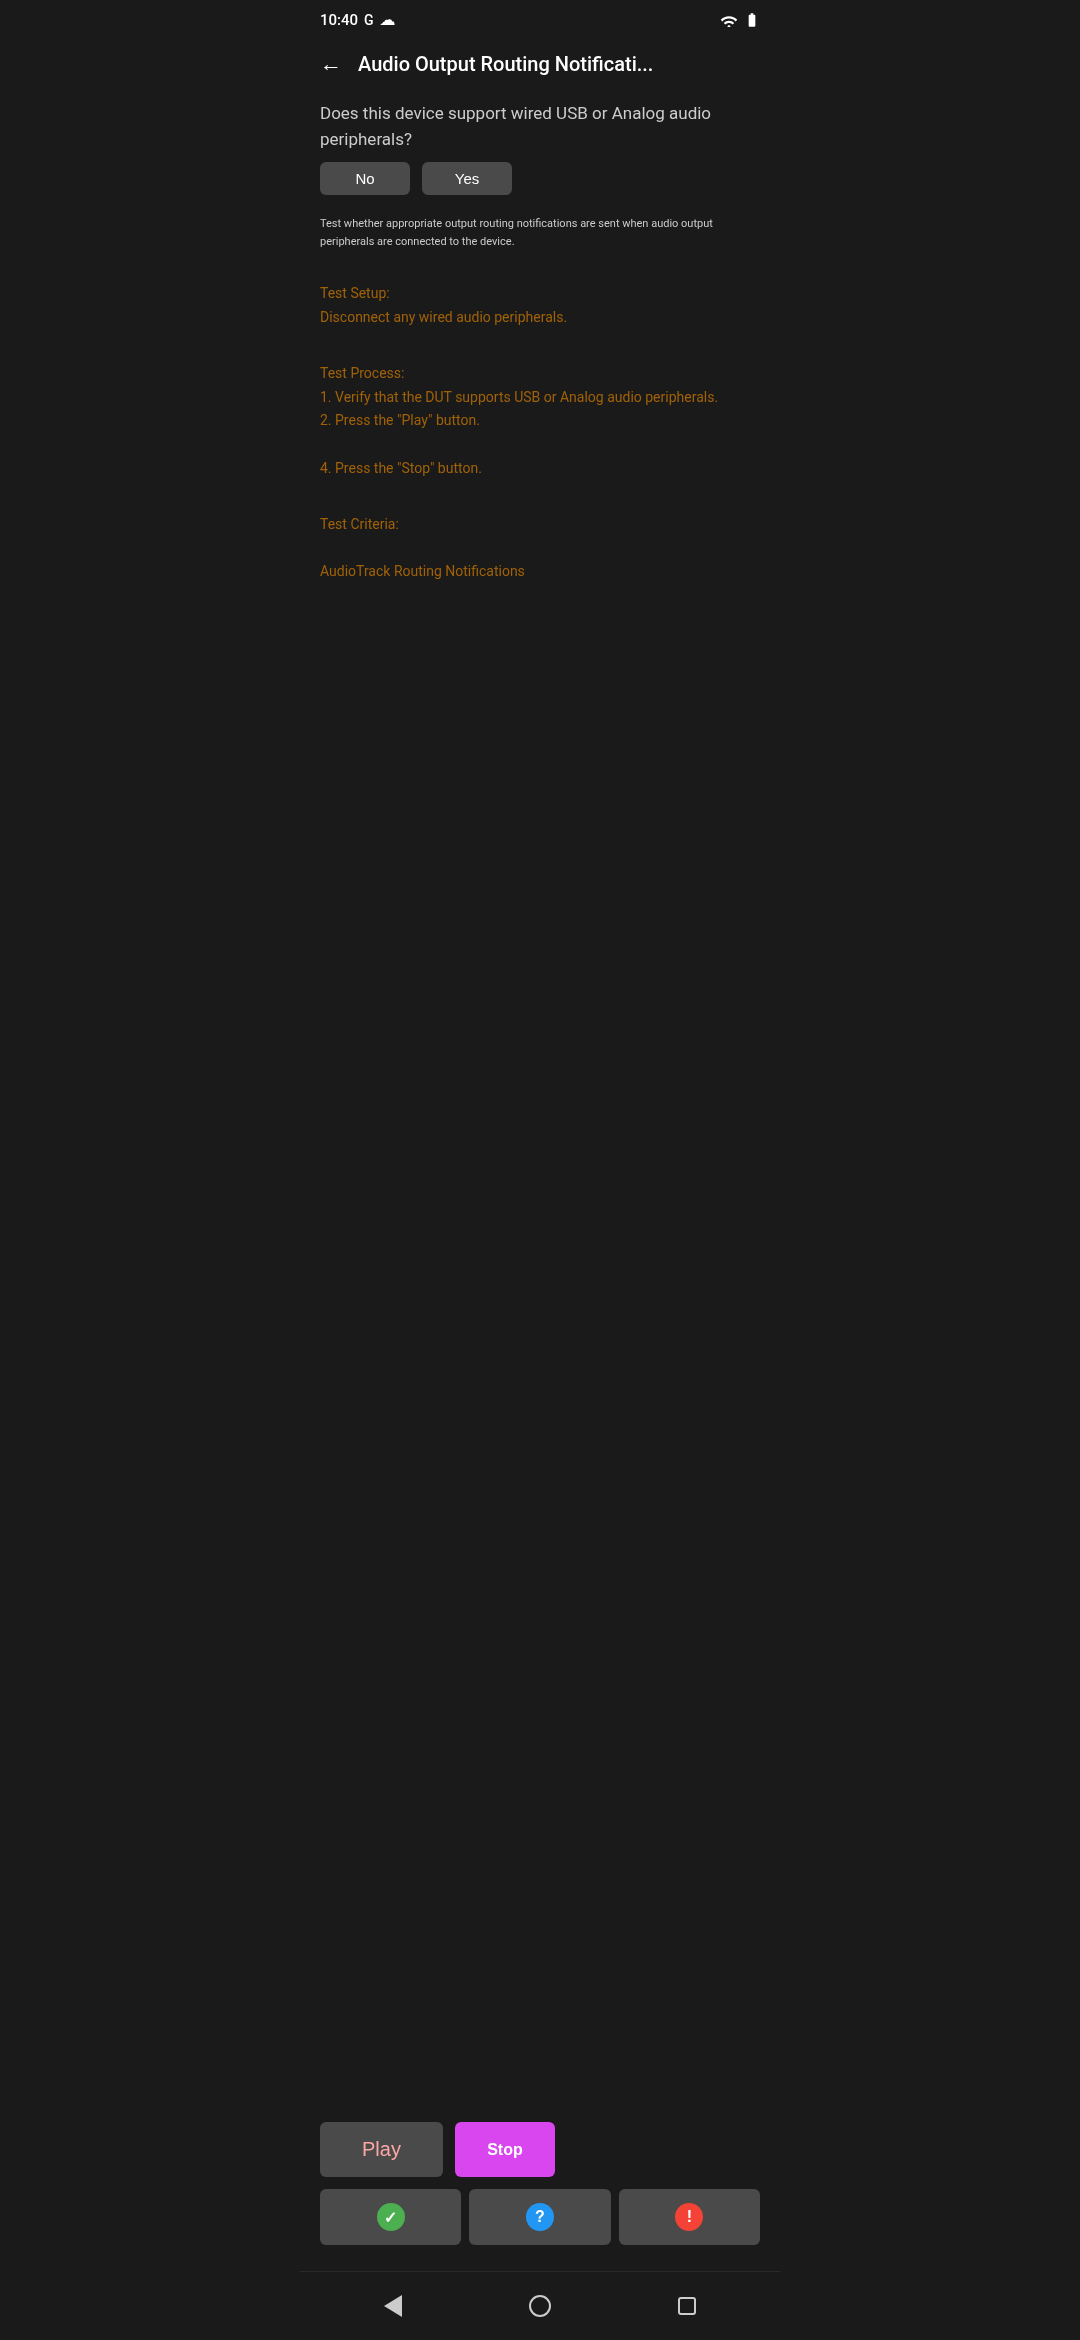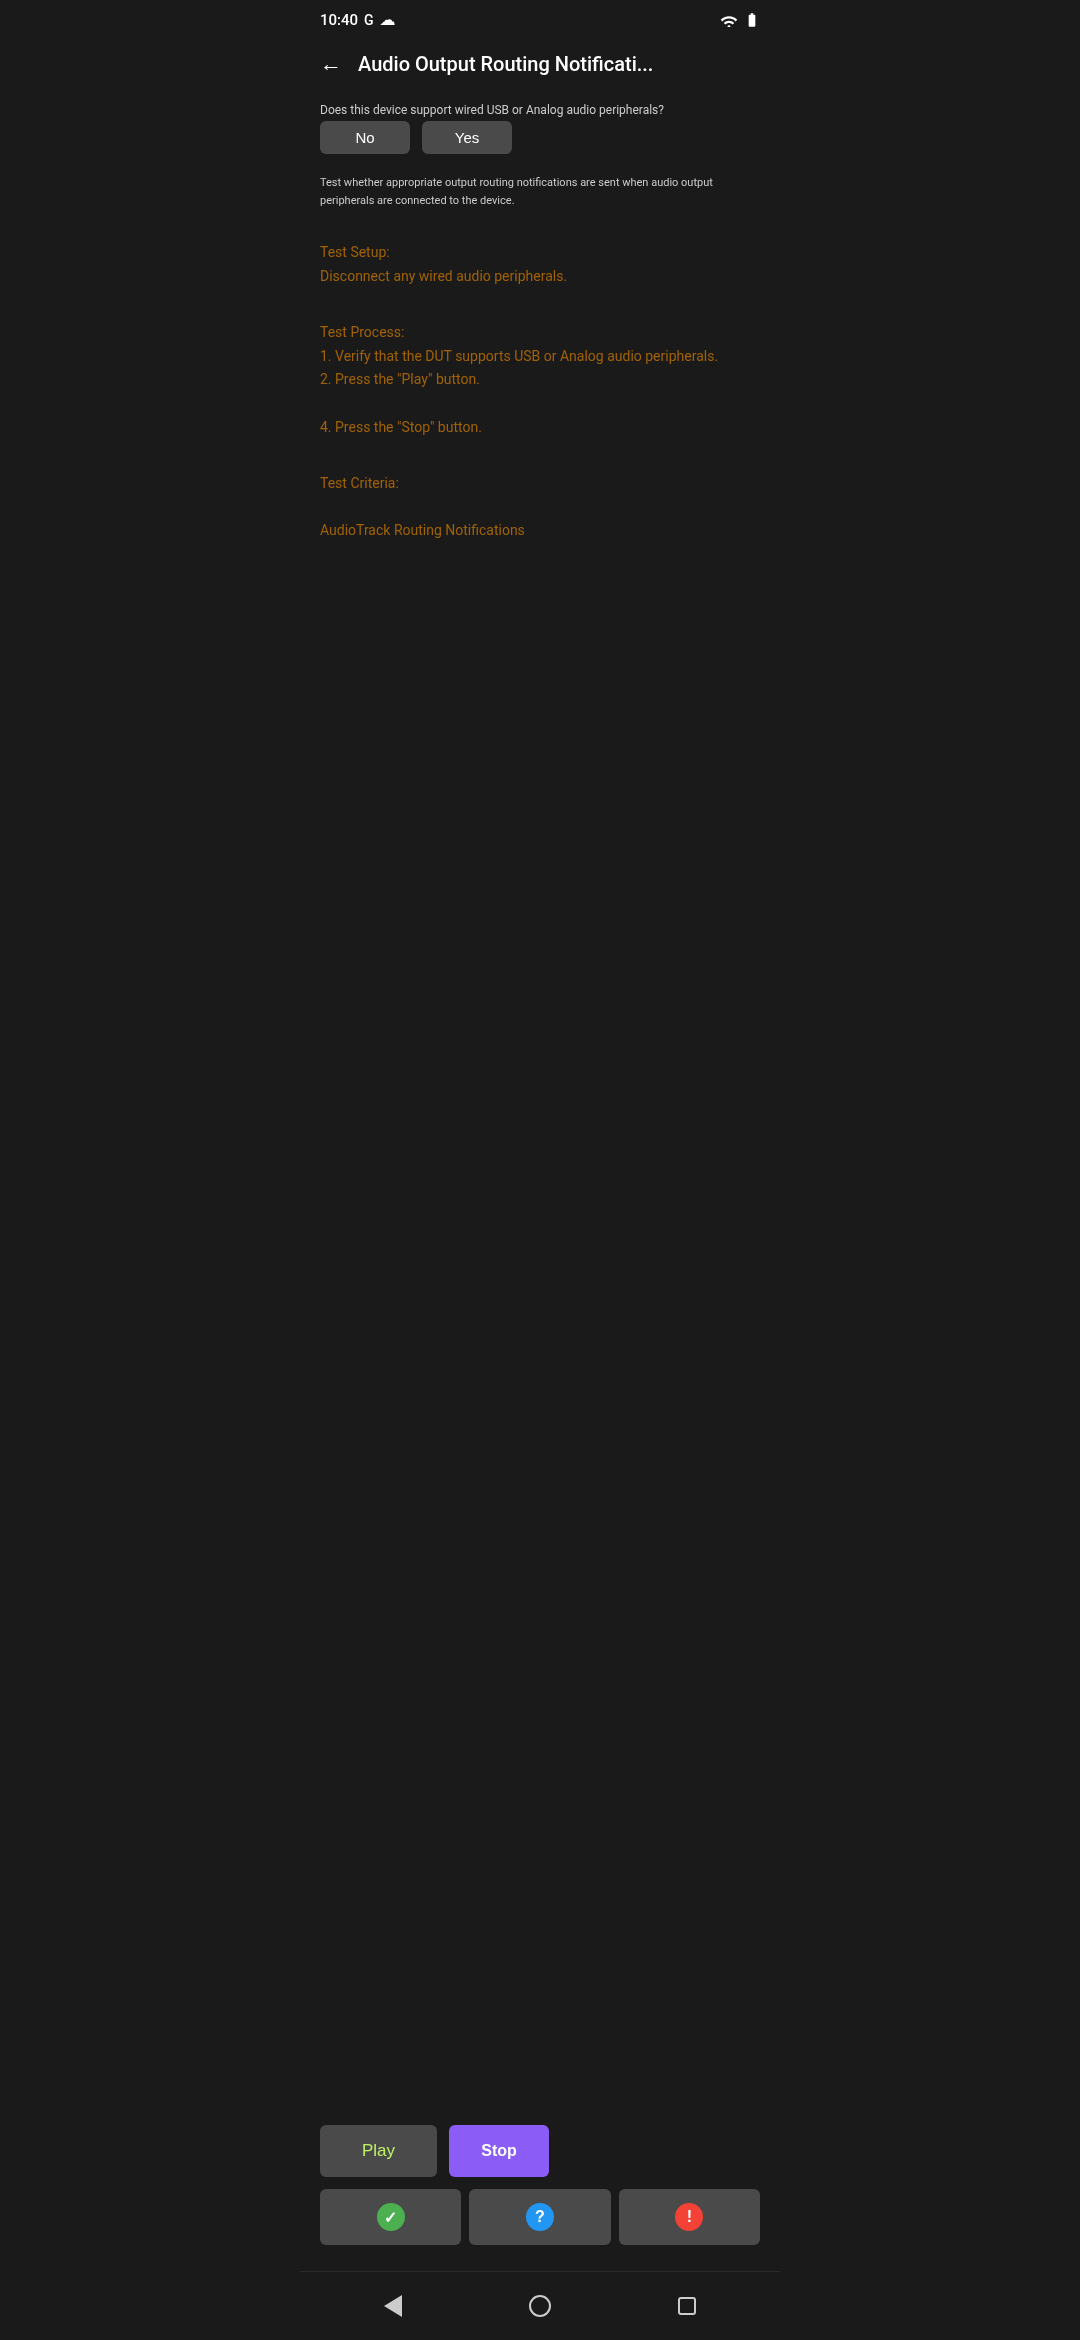--- a/index.html
+++ b/index.html
@@ -76,23 +76,23 @@
     
     .content {
       padding: 8px 20px;
       flex: 1;
       display: flex;
       flex-direction: column;
     }
 
     .question-text {
       color: #cccccc;
-      font-size: 12px;
+      font-size: 17px;
       line-height: 1.5;
-      margin-bottom: 2px;
+      margin-bottom: 10px;
     }
 
     .button-row {
       display: flex;
       gap: 12px;
       margin-bottom: 20px;
     }
 
     .choice-button {
       background-color: #4a4a4a;
@@ -131,31 +131,31 @@
     }
 
     .play-stop-row {
       display: flex;
       gap: 12px;
       margin-bottom: 12px;
     }
 
     .play-button {
       background-color: #4a4a4a;
-      color: #bef264;
+      color: #fca5a5;
       border: none;
       border-radius: 6px;
       padding: 16px 42px;
-      font-size: 17px;
+      font-size: 20px;
       cursor: pointer;
       min-width: 100px;
     }
 
     .stop-button {
-      background-color: #8b5cf6;
+      background-color: #d946ef;
       color: #ffffff;
       border: none;
       border-radius: 6px;
       padding: 16px 28px;
       font-size: 16px;
       font-weight: 600;
       cursor: pointer;
       min-width: 100px;
     }
 

